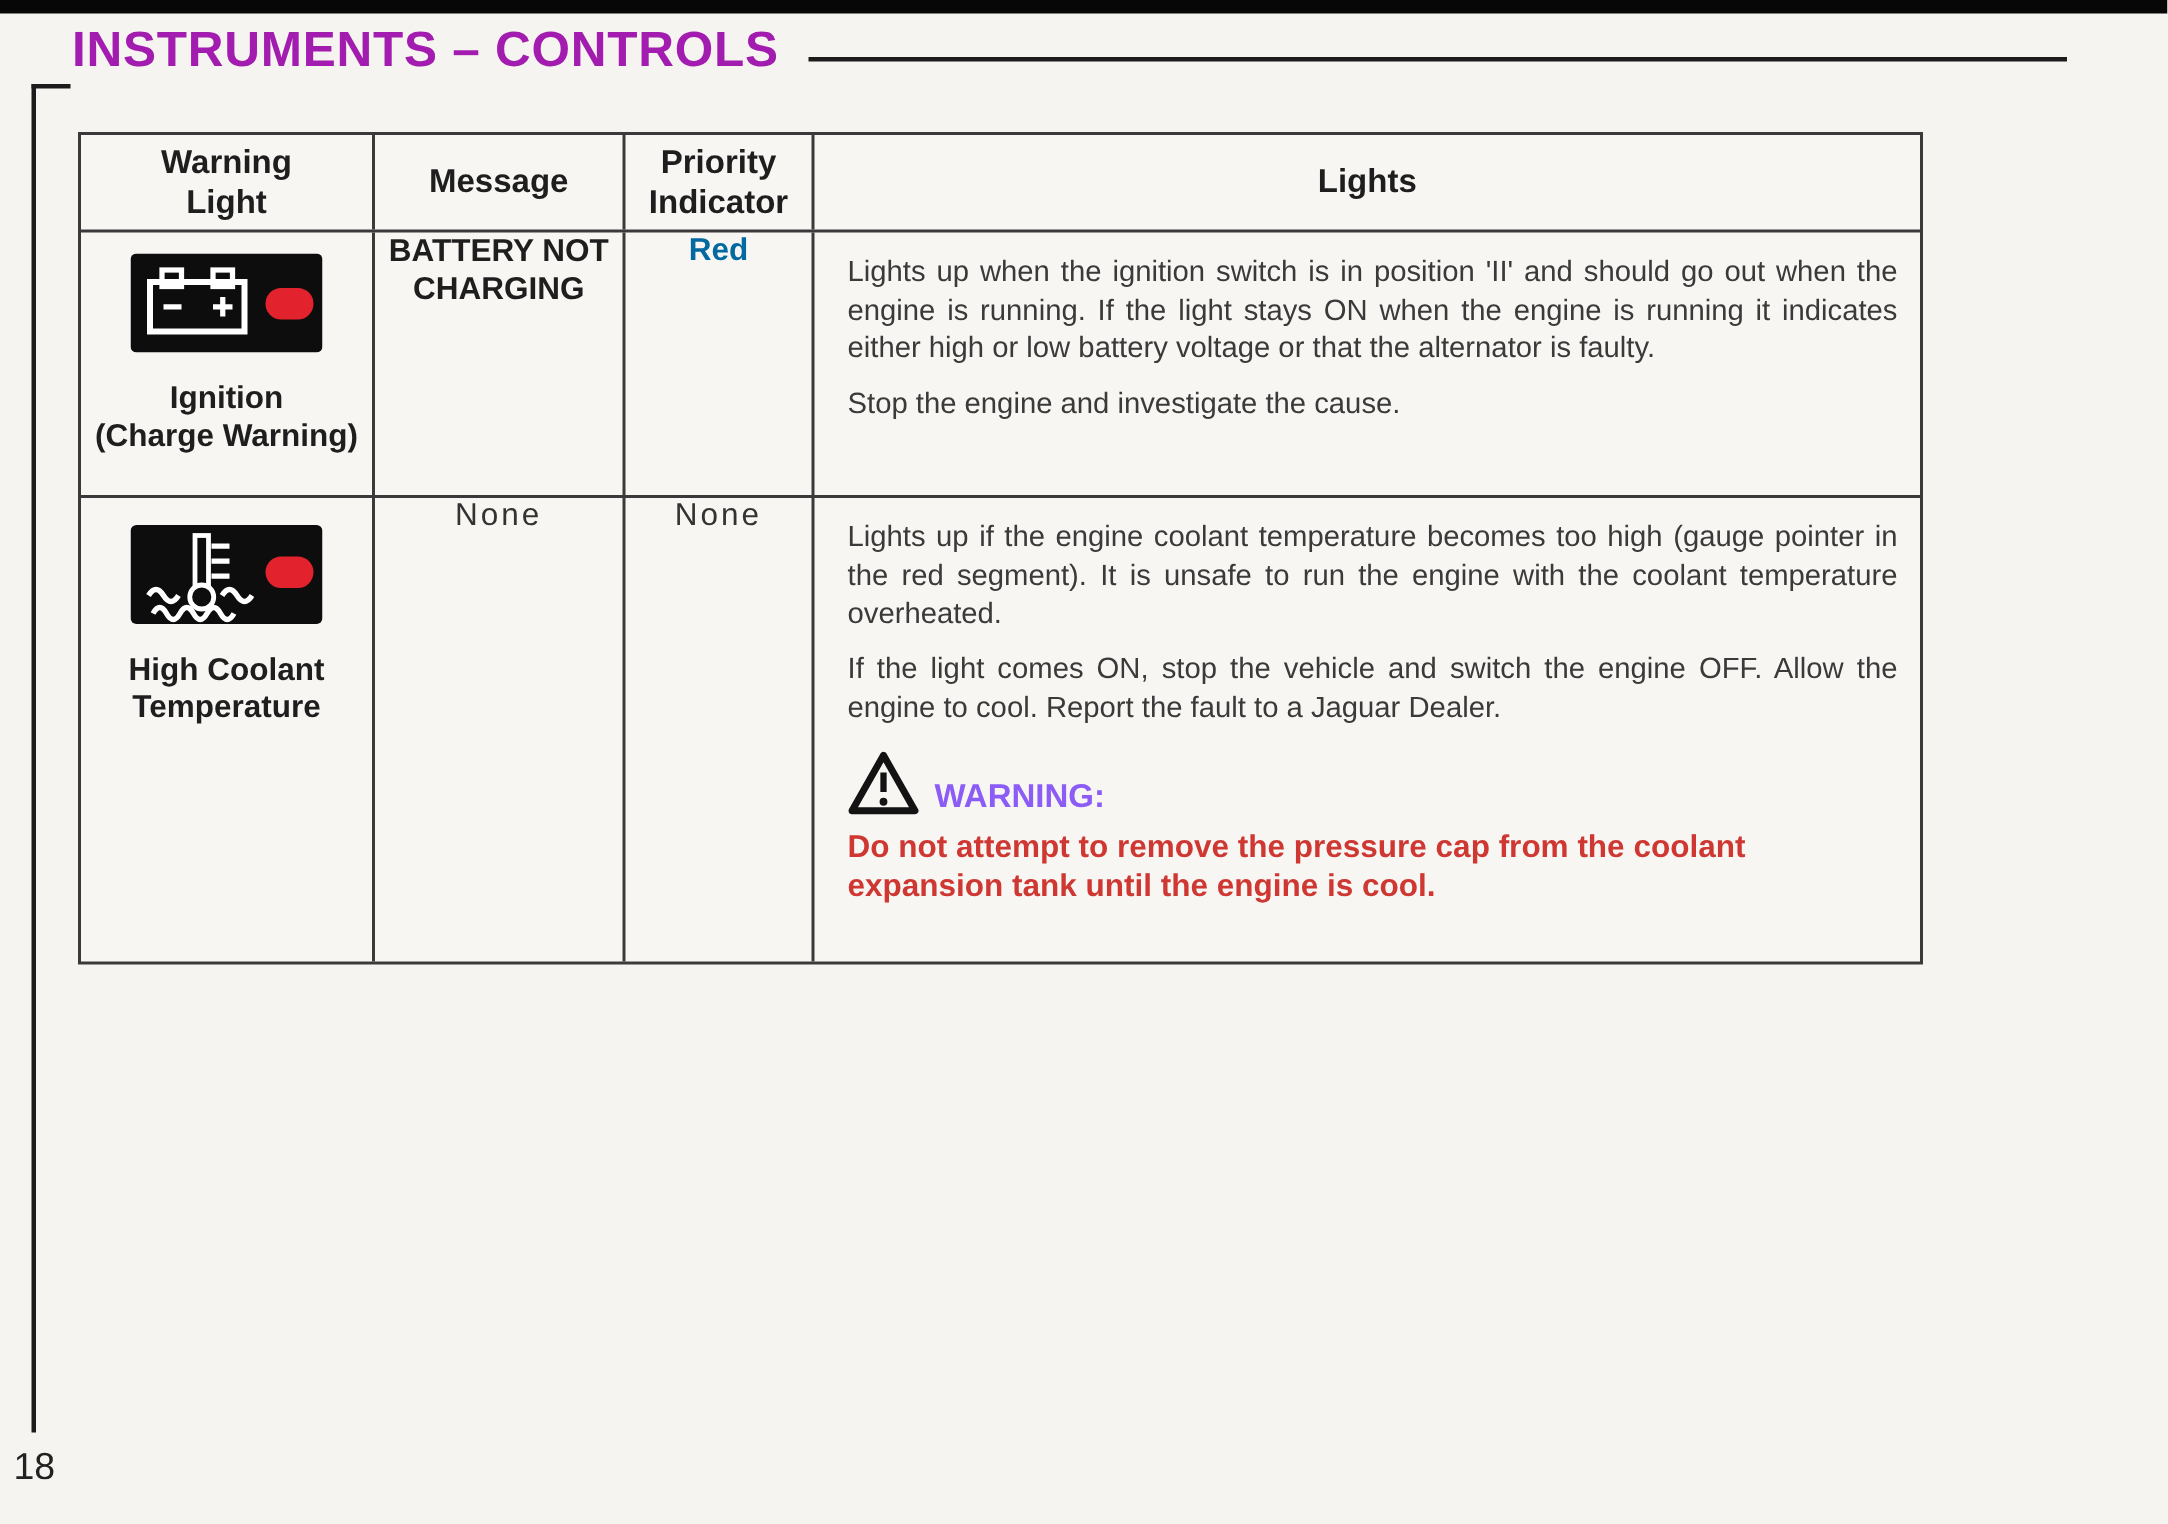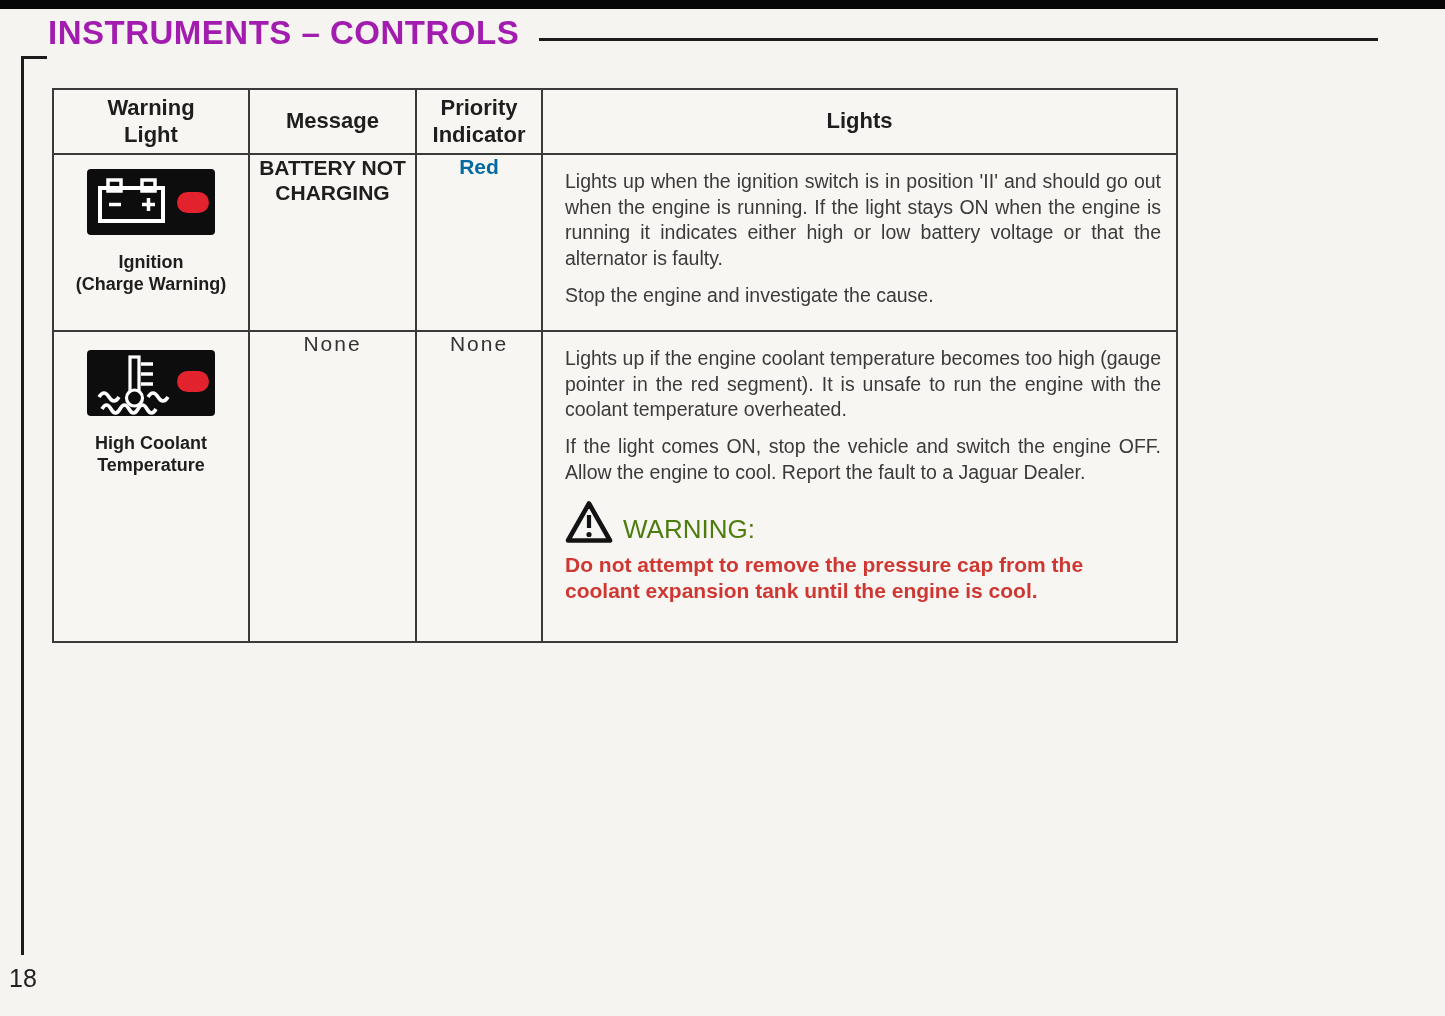--- a/index.html
+++ b/index.html
@@ -34,21 +34,21 @@
     letter-spacing:0.5px; color:#a21caf;
     white-space:nowrap;
   }
   .title-rule {
     flex:1; height:3px; background:#1c1c1c;
     margin-left:20px; margin-bottom:8px;
   }
 
   
   .wl-table {
-    position:absolute; left:52px; top:88px; width:1126px;
+    position:absolute; left:52px; top:88px; width:1230px;
     border:2px solid #3a3a3a;
     background:#f8f6f3;
   }
   .tr {
     display:grid;
     grid-template-columns:196px 167px 126px 1fr;
     border-bottom:2px solid #3a3a3a;
   }
   .tr:last-child { border-bottom:none; }
   .tr > div { border-right:2px solid #3a3a3a; }
@@ -62,21 +62,21 @@
     display:flex; align-items:center; justify-content:center;
     text-align:center; font-weight:bold; font-size:22px;
     line-height:1.2; white-space:pre-line; color:#1e1e1e;
   }
 
   .cell-light { text-align:center; padding-top:14px; }
   .light-icon {
     display:inline-block; width:128px; height:66px;
   }
   .light-label {
-    margin-top:13px; font-weight:bold; font-size:18px;
+    margin-top:13px; font-weight:bold; font-size:21px;
     line-height:1.2; white-space:pre-line; color:#1e1e1e;
   }
 
   .cell-message, .cell-priority {
     text-align:center; font-size:21px;
   }
   .msg-bold { font-weight:bold; white-space:pre-line; line-height:1.2; color:#1e1e1e; }
   .msg-plain { letter-spacing:2px; color:#333; }
   .pri-bold { font-weight:bold; color:#0369a1; }
   .pri-plain { letter-spacing:2px; color:#333; }
@@ -87,21 +87,21 @@
   }
   .cell-meaning p { text-align:justify; margin-bottom:11px; }
   .cell-meaning p.last-left { text-align:left; }
 
   .warning-head {
     display:flex; align-items:flex-end; gap:10px;
     margin-top:14px; margin-bottom:8px;
   }
   .warning-triangle { width:48px; height:44px; flex:0 0 auto; }
   .warning-label {
-    font-size:26px; font-weight:normal; color:#4d7c0f;
+    font-size:22px; font-weight:bold; color:#8b5cf6;
     line-height:1; padding-bottom:2px;
   }
   .warning-text {
     font-size:21px; font-weight:bold; color:#cf3832;
     line-height:1.25; text-align:left;
   }
 
   .page-number {
     position:absolute; left:9px; top:964px;
     font-size:25px; color:#222;

